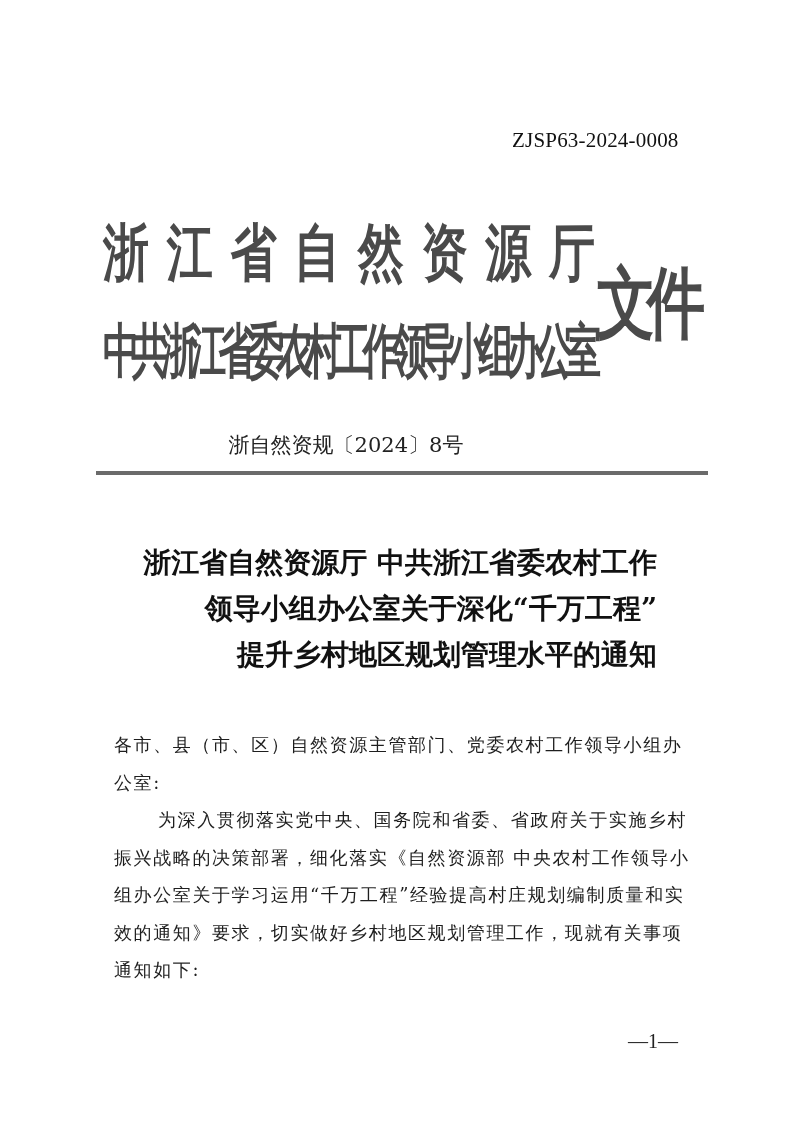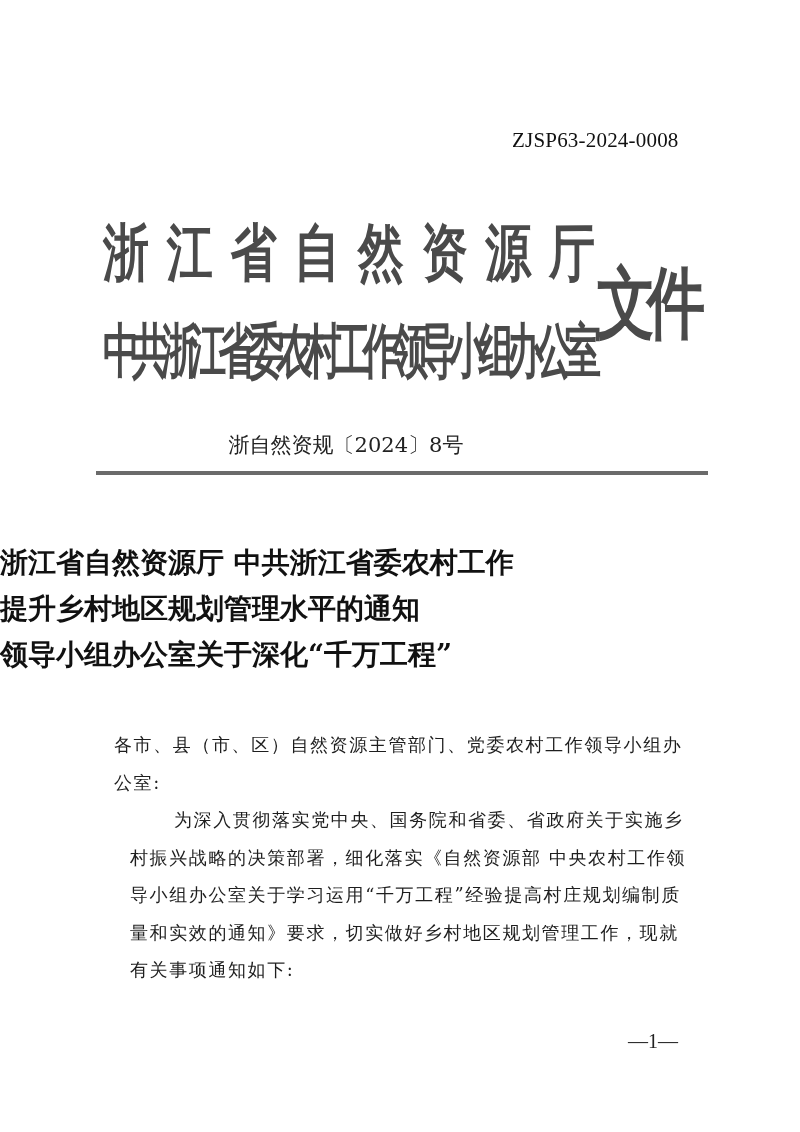--- a/index.html
+++ b/index.html
@@ -17,28 +17,28 @@
   .issuer-2 { top: 312px; font-size: 47px; letter-spacing: -10px; transform: scaleX(0.78) scaleY(1.25); transform-origin: top left; }
   .doc-word { position: absolute; left: 597px; top: 252px; font-size: 58px; color: #4a4a4a;
               font-weight: bold; font-family: "DejaVu Sans", "Liberation Sans", sans-serif;
               letter-spacing: -8px; transform: scaleY(1.35); transform-origin: top left; }
 
   .doc-number { position: absolute; left: 0; width: 692px; top: 431px; text-align: center;
                 font-size: 21px; color: #222; }
 
   .rule { position: absolute; left: 96px; top: 471px; width: 612px; height: 4px; background: #6b6b6b; }
 
-  .title { position: absolute; left: 0; width: 657px; top: 540px; text-align: left;
+  .title { position: absolute; left: 0; width: 657px; top: 540px; text-align: right;
            font-weight: bold; font-size: 28px; line-height: 46px; color: #111; }
   .title div { white-space: nowrap; }
 
   .body { position: absolute; left: 114px; top: 726px; width: 580px; font-size: 18px;
           line-height: 37.5px; color: #1e1e1e; letter-spacing: 1.6px; }
   .body p { margin: 0; }
-  .body .indent { text-indent: 44px; margin-left: 16px; }
+  .body .indent { text-indent: 44px; }
 
   .page-number { position: absolute; left: 628px; top: 1030px; font-size: 20px; color: #222;
                  font-family: "Liberation Serif", "DejaVu Serif", serif; }
 </style>
 </head>
 <body>
 
 <div class="page">
 
   <div class="doc-code">ZJSP63-2024-0008</div>
@@ -55,22 +55,22 @@
   </div>
   <div class="issuer issuer-2">中共浙江省委农村工作领导小组办公室</div>
   <div class="doc-word">文件</div>
 
   <div class="doc-number">浙自然资规〔2024〕8号</div>
 
   <div class="rule"></div>
 
   <div class="title">
     <div>浙江省自然资源厅 中共浙江省委农村工作</div>
+    <div>领导小组办公室关于深化“千万工程”</div>
     <div>提升乡村地区规划管理水平的通知</div>
-    <div>领导小组办公室关于深化“千万工程”</div>
   </div>
 
   <div class="body">
     <p>各市、县（市、区）自然资源主管部门、党委农村工作领导小组办公室:</p>
     <p class="indent">为深入贯彻落实党中央、国务院和省委、省政府关于实施乡村振兴战略的决策部署，细化落实《自然资源部 中央农村工作领导小组办公室关于学习运用“千万工程”经验提高村庄规划编制质量和实效的通知》要求，切实做好乡村地区规划管理工作，现就有关事项通知如下:</p>
   </div>
 
   <div class="page-number">—1—</div>
 
 </div>

